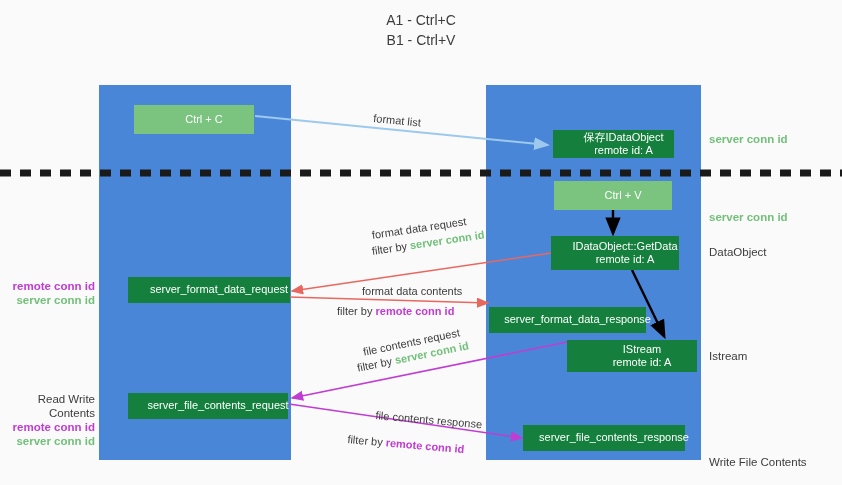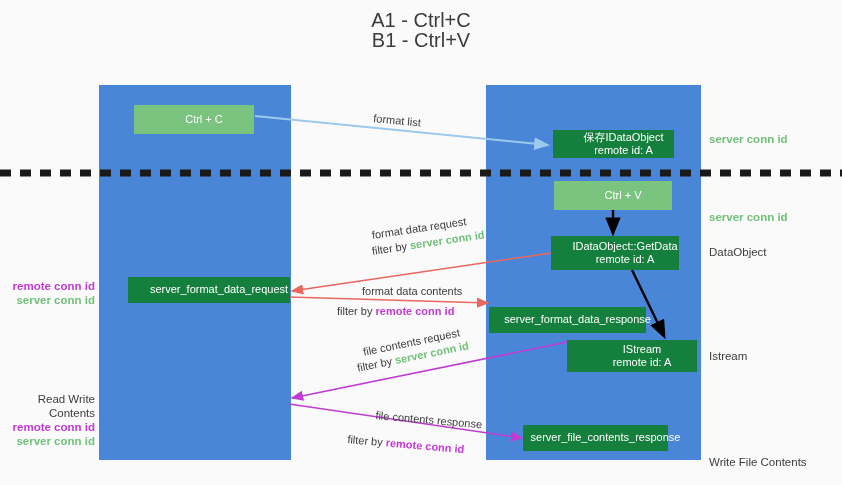--- a/index.html
+++ b/index.html
@@ -14,21 +14,21 @@
     background: #fafafa;
     font-family: "Liberation Sans", sans-serif;
     overflow: hidden;
   }
   .title {
     position: absolute;
     left: 0;
     top: 10px;
     width: 842px;
     text-align: center;
-    font-size: 20px;
+    font-size: 14px;
     color: #3c3c3c;
     line-height: 20px;
     white-space: pre-line;
   }
   .col-header {
     position: absolute;
     text-align: center;
     font-size: 11.5px;
     color: #3c3c3c;
     line-height: 14px;
@@ -145,22 +145,23 @@
   <div class="node orange" style="left:551px; top:236px; width:128px; height:34px;">IDataObject::GetData
 remote id: A</div>
 
   <div class="node orange" style="left:128px; top:277px; width:162px; height:26px;">server_format_data_request</div>
 
   <div class="node orange" style="left:489px; top:288px; width:157px; height:26px;margin-top:19px;">server_format_data_response</div>
 
   <div class="node orange" style="left:567px; top:340px; width:130px; height:32px;">IStream
 remote id: A</div>
 
-
-  <div class="node orange" style="left:523px; top:425px; width:145px; height:26px;">server_file_contents_response</div>
+  <div class="node orange" style="left:128px; top:393px; width:160px; height:26px;">server_file_contents_request</div>
+
+  <div class="node orange" style="left:523px; top:425px; width:162px; height:26px;">server_file_contents_response</div>
 
   <div class="side-label green" style="left:709px; top:132px;">server conn id</div>
   <div class="side-label green" style="left:709px; top:210px;">server conn id</div>
   <div class="side-label plain" style="left:709px; top:245px;">DataObject</div>
   <div class="side-label plain" style="left:709px; top:349px;">Istream</div>
   <div class="side-label plain" style="left:709px; top:431px;margin-top:24px;">Write File Contents</div>
 
   <div class="dual-label" style="left:0px; top:279px; width:95px;">
     <span class="l-purple">remote conn id</span>
     <span class="l-green">server conn id</span>

